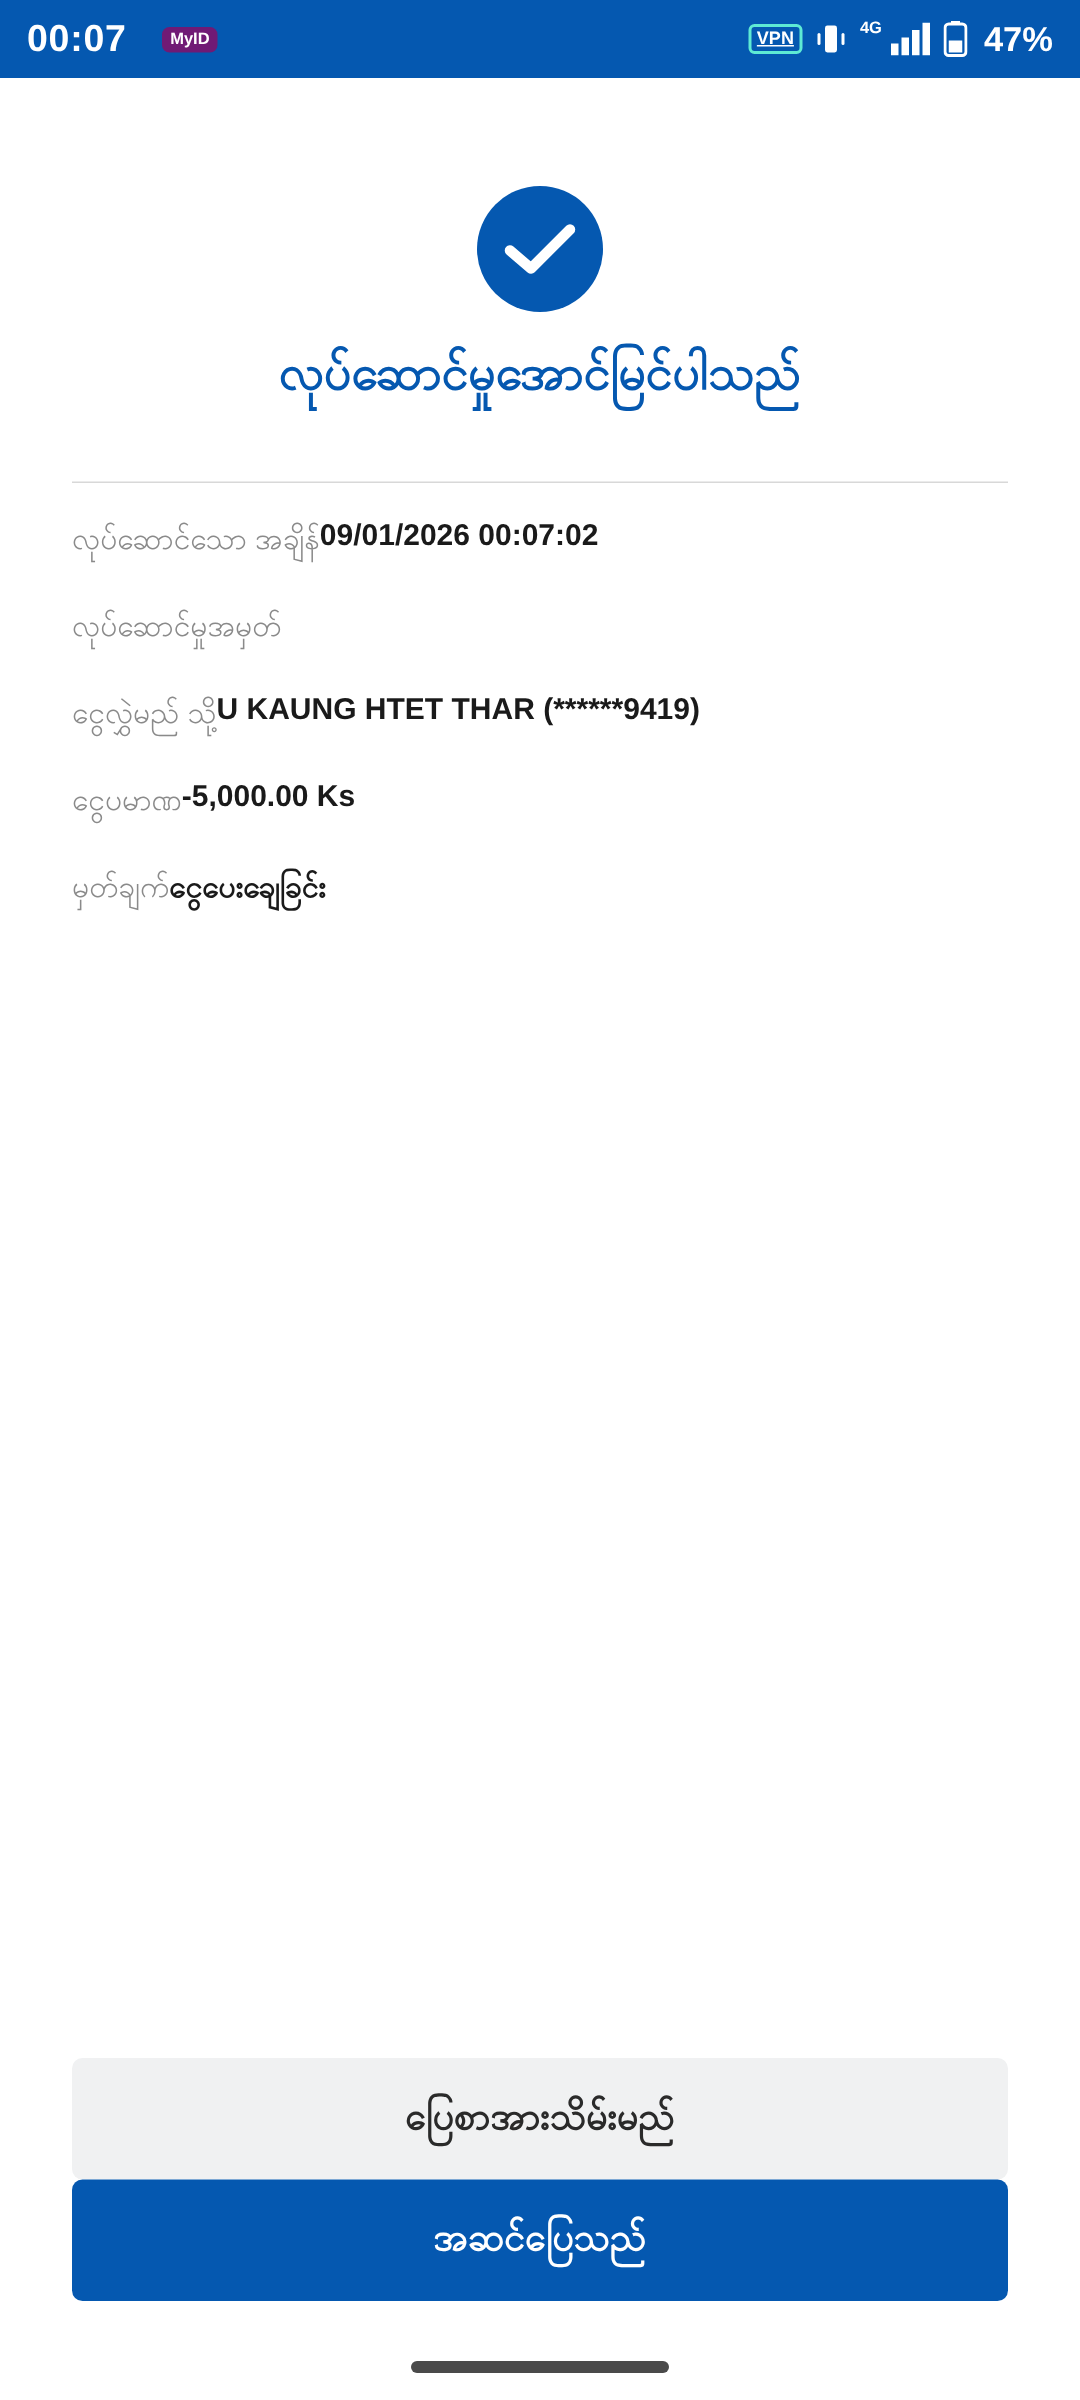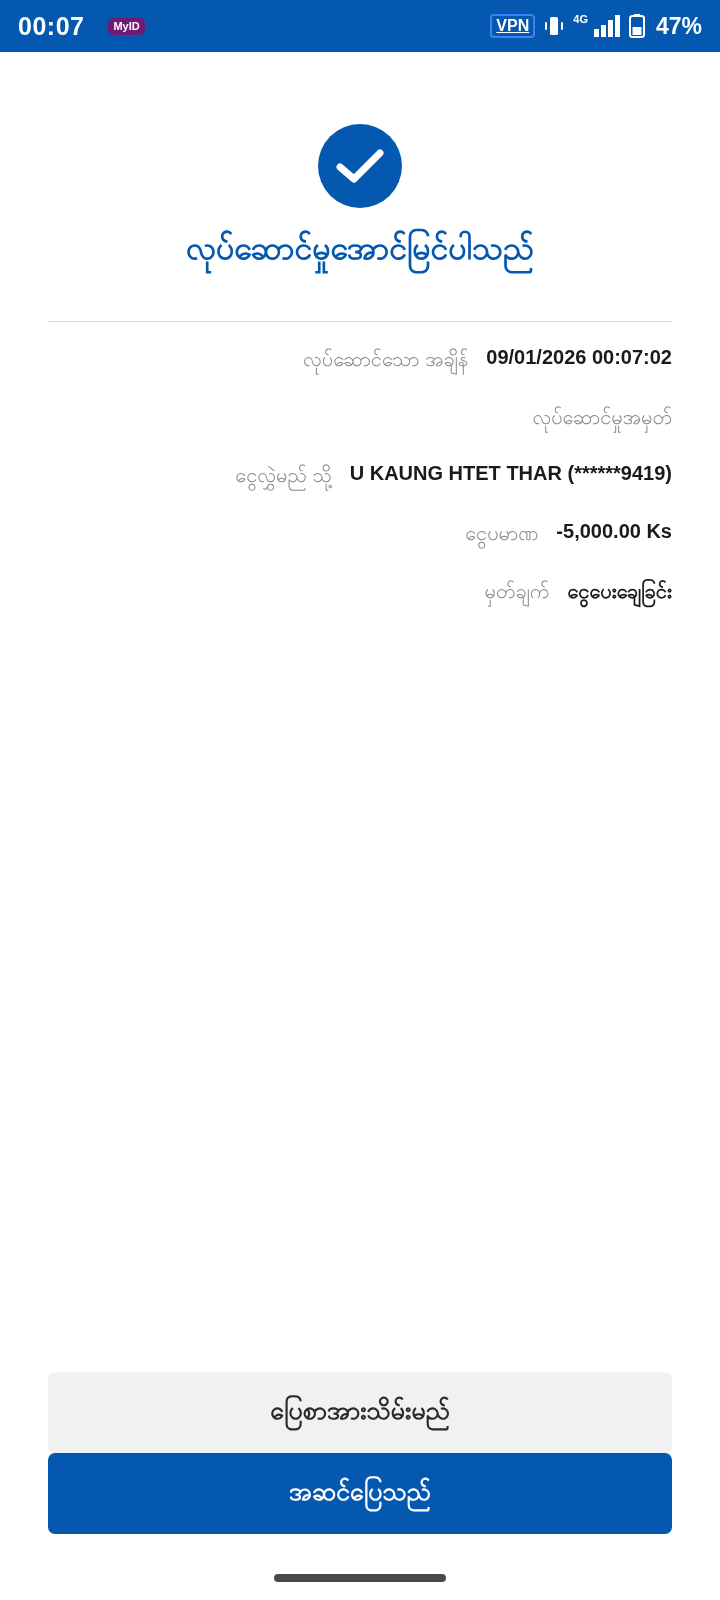--- a/index.html
+++ b/index.html
@@ -43,23 +43,23 @@
     border-radius: 5px;
     padding: 3px 5px;
     line-height: 1;
   }
   .status-right {
     display: flex;
     align-items: center;
     gap: 9px;
   }
   .vpn-badge {
-    border: 2px solid #3b82f6;
+    border: 2px solid #5eead4;
     border-radius: 4px;
-    font-size: 16px;
+    font-size: 12px;
     font-weight: bold;
     padding: 1px 4px;
     line-height: 1.1;
     text-decoration: underline;
   }
   .icon-svg {
     display: block;
   }
   .net-label {
     font-size: 11px;
@@ -130,23 +130,22 @@
     border-top: 1px solid #d8d8d8;
     margin-top: 50px;
   }
 
   .detail-list {
     margin-top: 10px;
   }
   .detail-row {
     display: flex;
     align-items: flex-start;
-    justify-content: flex-end;
+    justify-content: flex-start;
     padding: 14px 0;
-    gap: 18px;
   }
   .detail-label {
     color: #8a8a8a;
     font-size: 20px;
     white-space: nowrap;
   }
   .detail-value {
     color: #1a1a1a;
     font-size: 20px;
     font-weight: bold;

